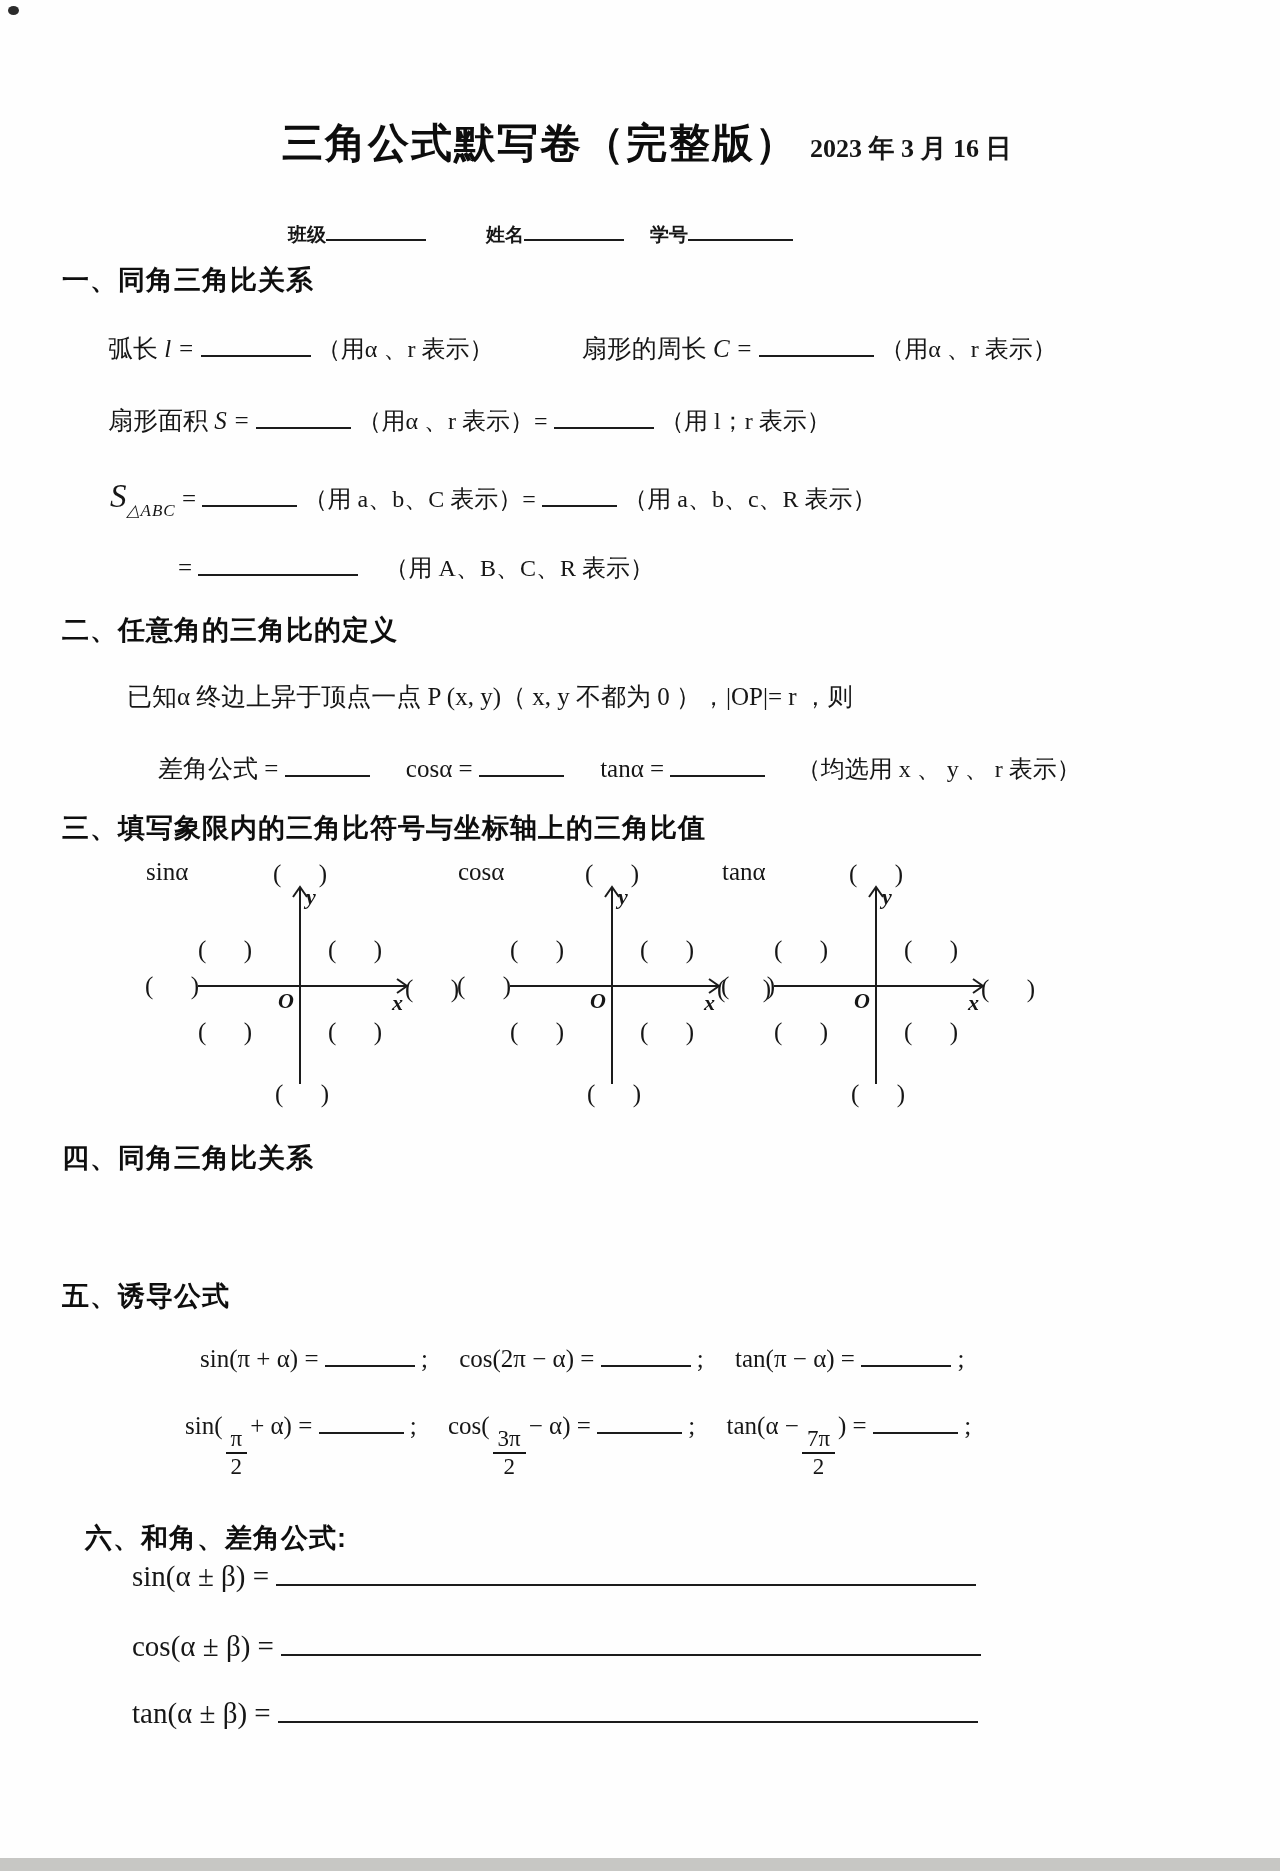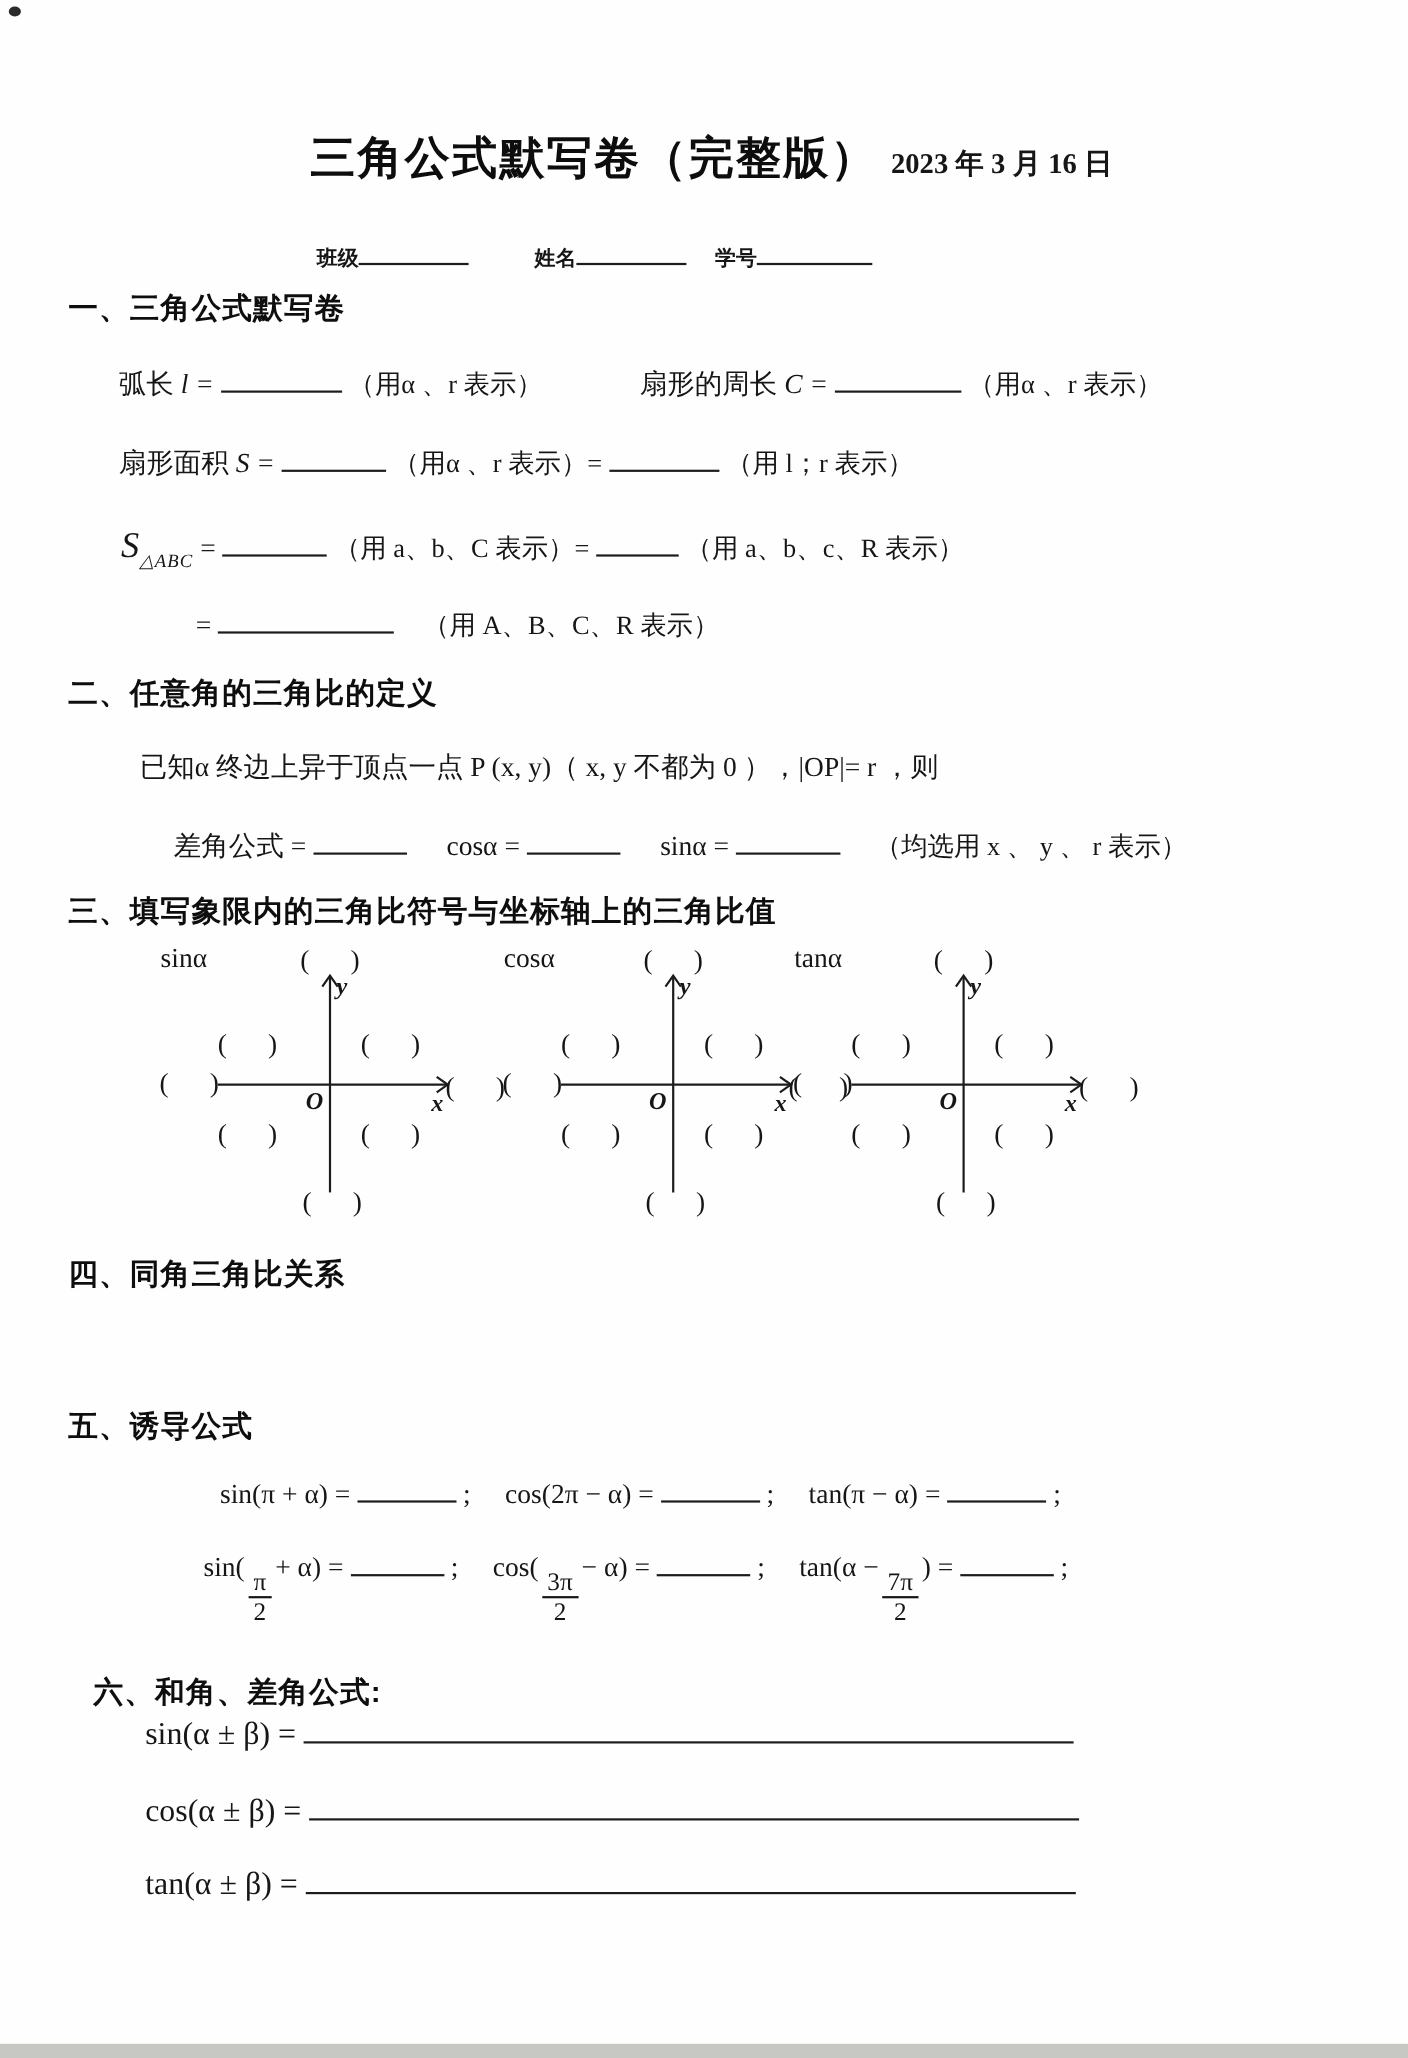--- a/index.html
+++ b/index.html
@@ -94,21 +94,21 @@
   <div class="hf" id="hf-class">
     <span>班级</span><span class="blank w100"></span>
   </div>
   <div class="hf" id="hf-name">
     <span>姓名</span><span class="blank w100"></span>
   </div>
   <div class="hf" id="hf-id">
     <span>学号</span><span class="blank w105"></span>
   </div>
 
-  <div class="heading" id="h1">一、三角公式默写卷</div>
+  <div class="heading" id="h1">一、同角三角比关系</div>
 
   <div class="row" id="row-arc">
     <span>弧长</span>
     <span class="math">l =</span>
     <span class="blank w110"></span>
     <span class="hint">（用α 、r 表示）</span>
     <span class="ml55">扇形的周长</span>
     <span class="math">C =</span>
     <span class="blank w115"></span>
     <span class="hint">（用α 、r 表示）</span>
@@ -140,21 +140,21 @@
 
   <div class="heading" id="h2">二、任意角的三角比的定义</div>
 
   <div class="row" id="row-given">已知α 终边上异于顶点一点 P (x, y)（ x, y 不都为 0 ），|OP|= r ，则</div>
 
   <div class="row" id="row-sct">
     <span>差角公式 =</span>
     <span class="blank w85"></span>
     <span class="ml30">cosα =</span>
     <span class="blank w85"></span>
-    <span class="ml30">sinα =</span>
+    <span class="ml30">tanα =</span>
     <span class="blank w95"></span>
     <span class="hint ml25">（均选用 x 、 y 、 r 表示）</span>
   </div>
 
   <div class="heading" id="h3">三、填写象限内的三角比符号与坐标轴上的三角比值</div>
 
   <div class="diagram" id="diag1">
     <span class="d-label">sinα</span>
     <span class="paren d-top">(      )</span>
     <svg class="axes" width="240" height="208" viewBox="0 0 240 208">

